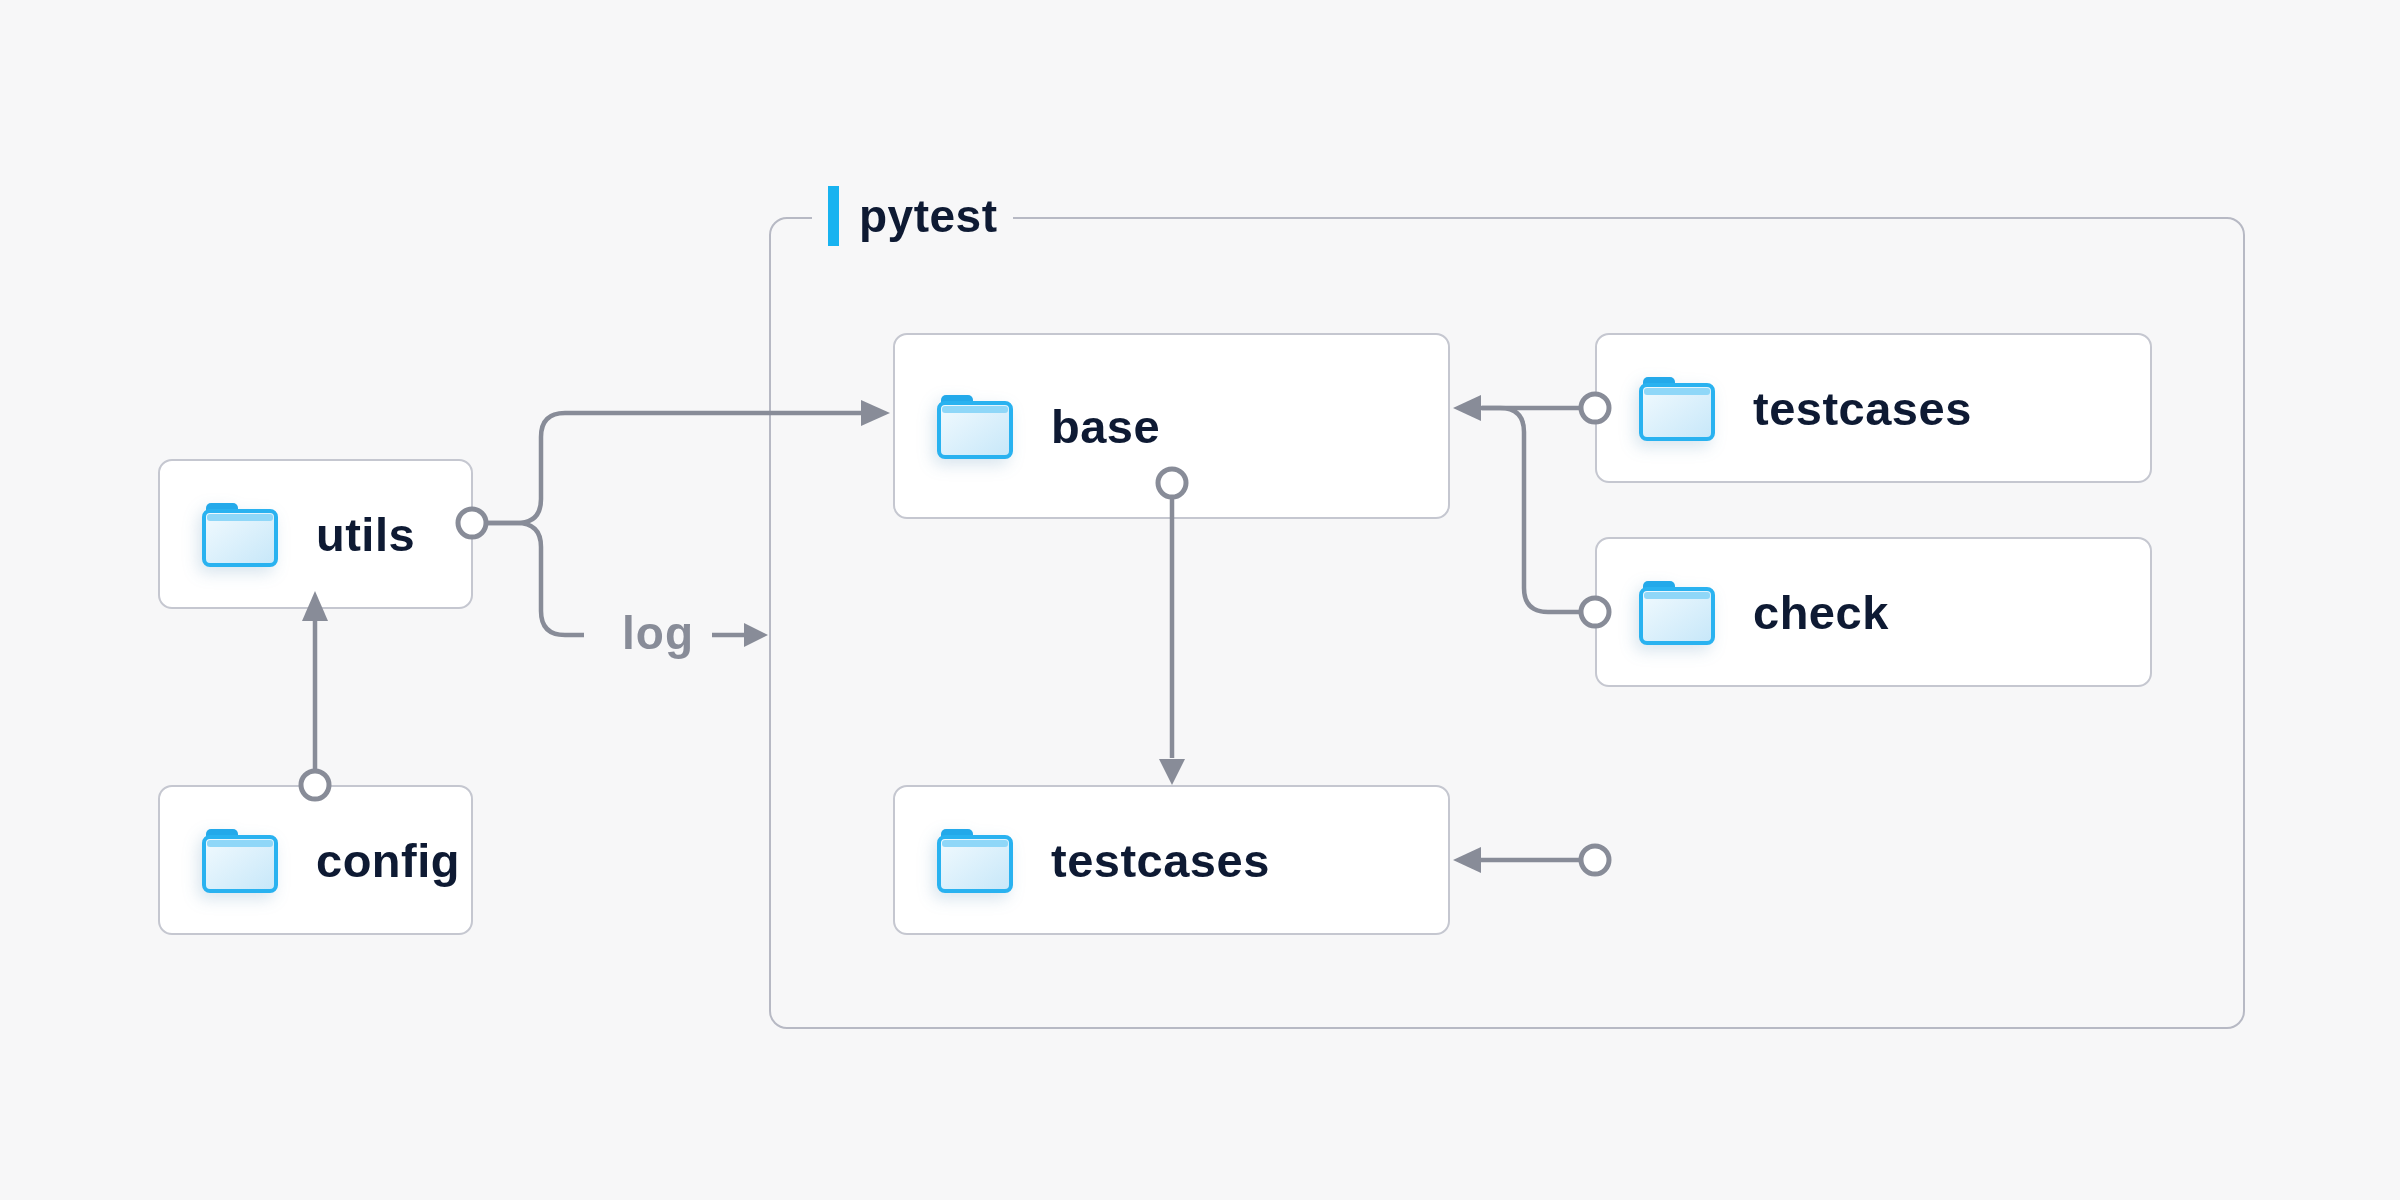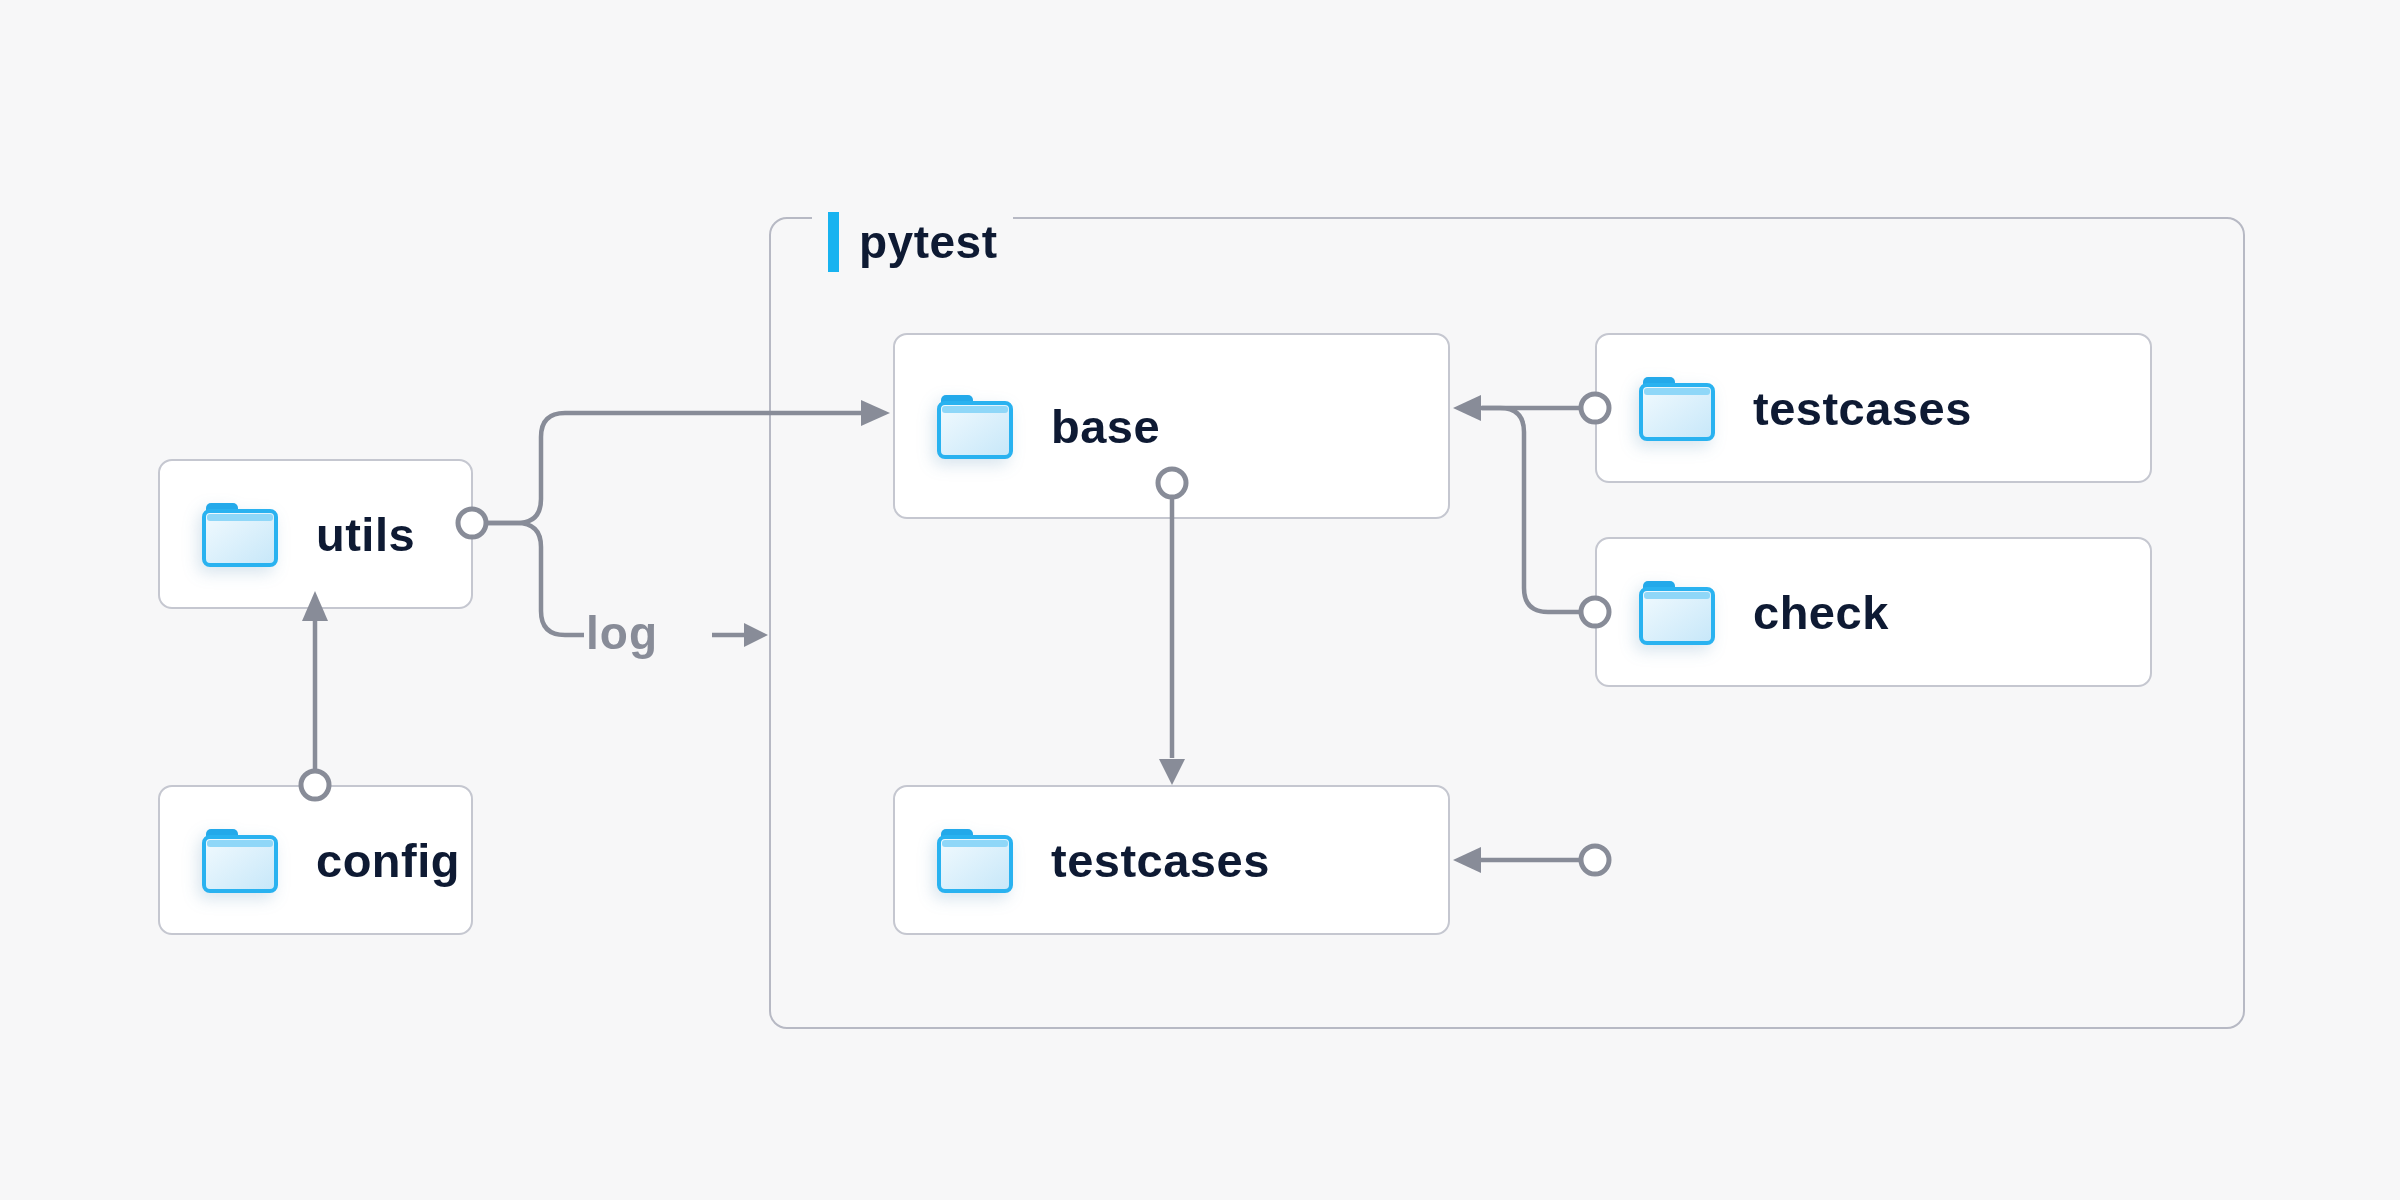--- a/index.html
+++ b/index.html
@@ -30,21 +30,20 @@
   .group-label {
     position: absolute;
     left: 812px;
     top: 183px;
     height: 66px;
     display: flex;
     align-items: center;
     gap: 20px;
     padding: 0 16px;
     background: #f7f7f8;
-    margin-top: 26px;
   }
   .group-label .accent-bar {
     width: 11px;
     height: 60px;
     background: #18b3f0;
   }
   .group-label .group-title {
     font-size: 46px;
     font-weight: 700;
     color: #0e1a33;
@@ -84,21 +83,21 @@
   .connectors {
     position: absolute;
     left: 0;
     top: 0;
     width: 2400px;
     height: 1200px;
     pointer-events: none;
   }
   .edge-label {
     position: absolute;
-    left: 586px;
+    left: 622px;
     top: 606px;
     font-size: 46px;
     font-weight: 700;
     color: #888c98;
     letter-spacing: 1px;
   }
 </style>
 </head>
 <body>
 

